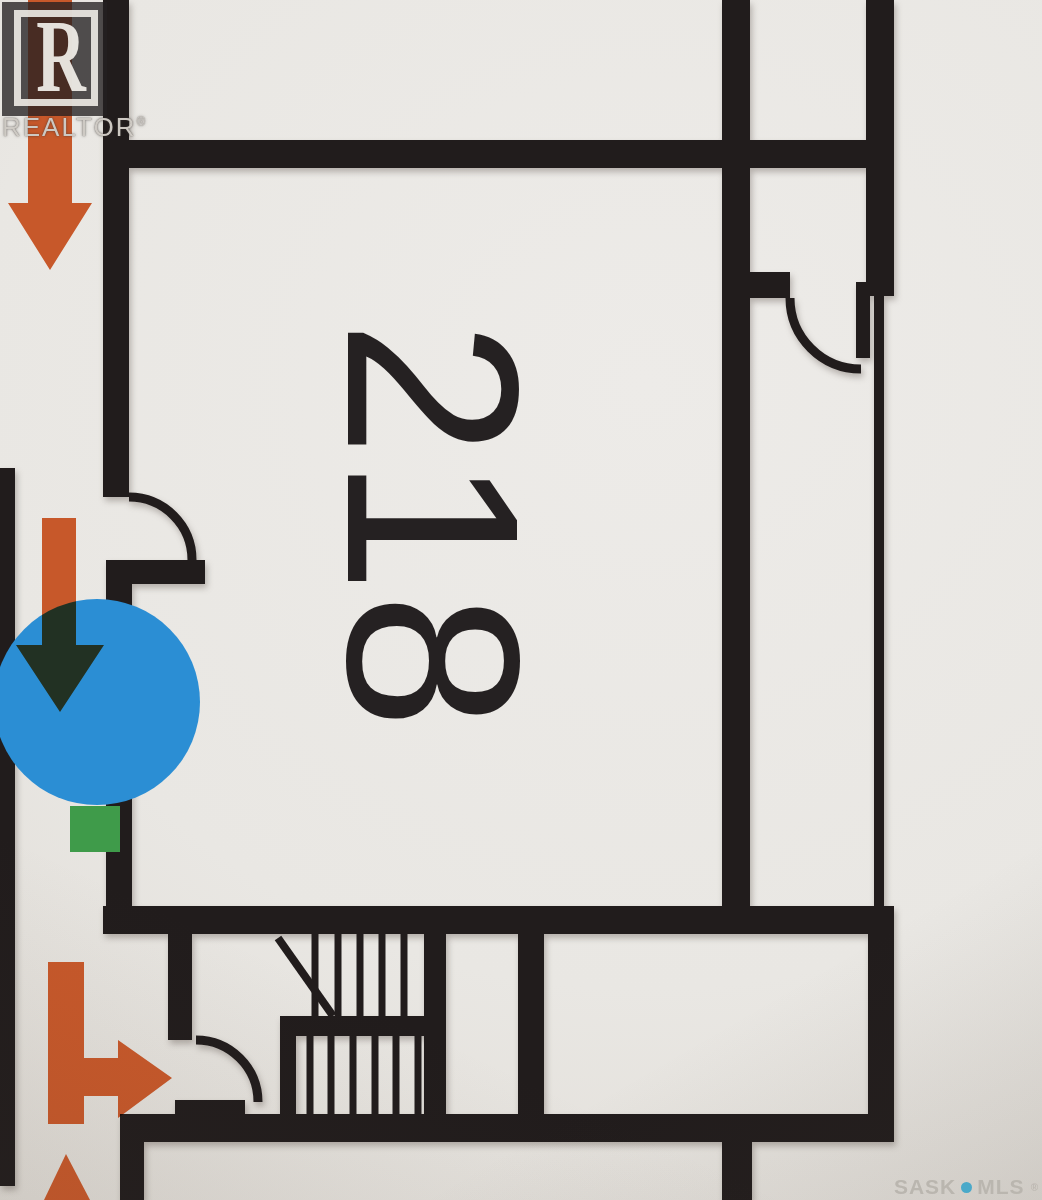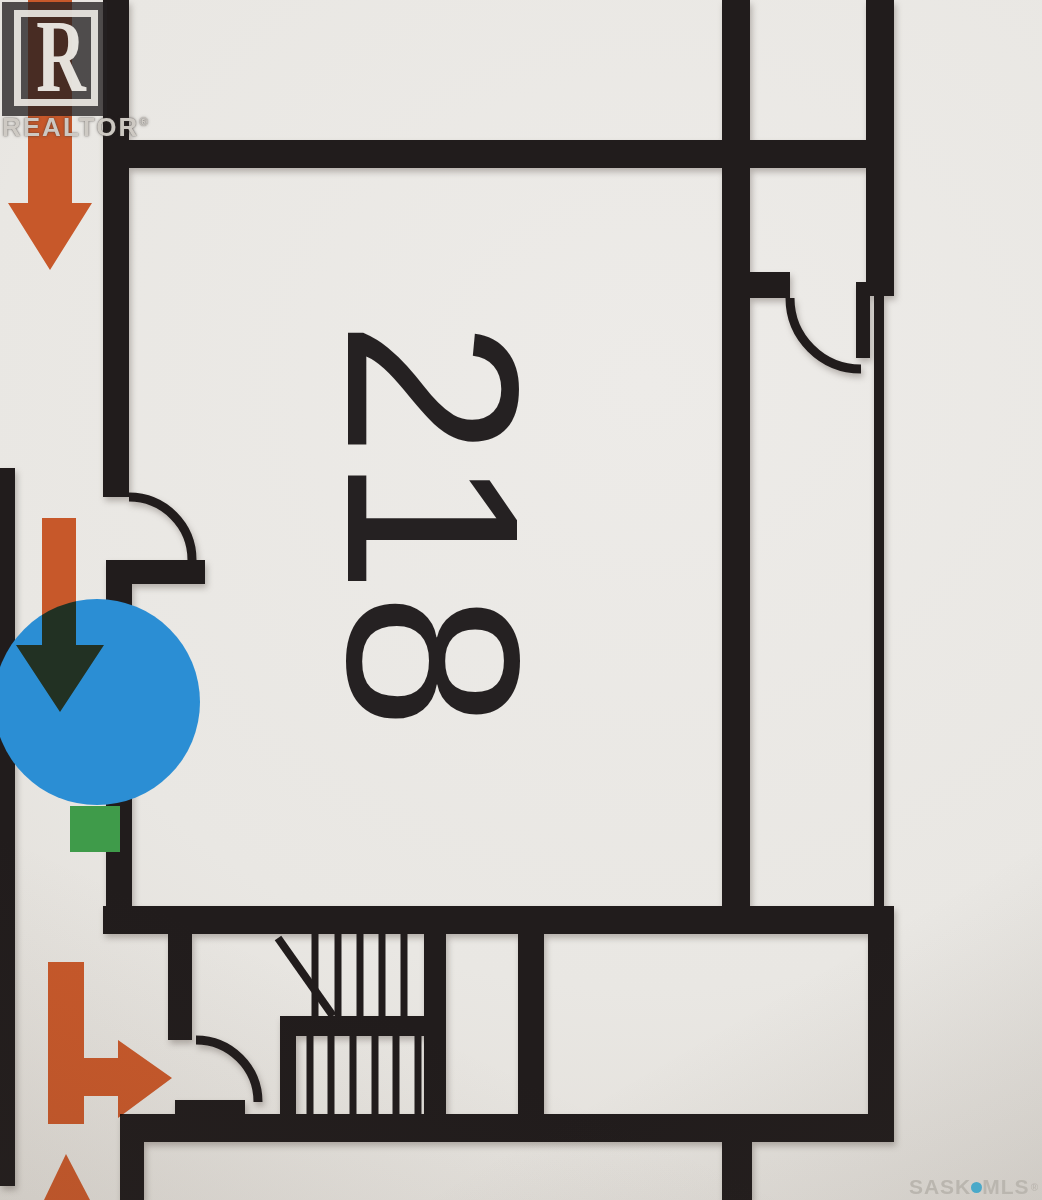--- a/index.html
+++ b/index.html
@@ -38,30 +38,30 @@
     border:7px solid rgba(235,232,227,0.92);
   }
   #realtor .rglyph{
     position:absolute;left:24px;top:6px;width:60px;height:96px;
     font-family:"Liberation Serif",serif;font-weight:bold;font-size:104px;line-height:96px;
     color:rgba(238,235,230,0.95);transform:scaleX(0.66);transform-origin:center;
     text-align:center;
   }
   #realtor .wordmark{
     position:absolute;left:0px;top:110px;width:130px;
-    font-size:26px;letter-spacing:2px;font-weight:700;
+    font-size:26px;letter-spacing:2px;font-weight:400;
     color:rgba(210,206,200,0.96);
     text-shadow:0 0 3px rgba(60,55,52,0.55), 0 0 1px rgba(60,55,52,0.6);
     white-space:nowrap;
   }
   #realtor .wordmark sup{font-size:12px;vertical-align:super;}
   
   #saskmls{
     position:absolute;right:3px;bottom:1px;z-index:5;
-    display:flex;align-items:center;
+    display:flex;align-items:center;gap:5px;
     font-weight:bold;font-size:21px;letter-spacing:1px;
     color:rgba(186,182,175,0.95);
   }
   #saskmls .dot{width:11px;height:11px;border-radius:50%;display:inline-block;}
   #saskmls sup{font-size:10px;margin-left:1px;vertical-align:super;color:rgba(186,182,175,0.9);}
 </style>
 </head>
 <body>
 
 <div id="photo">

